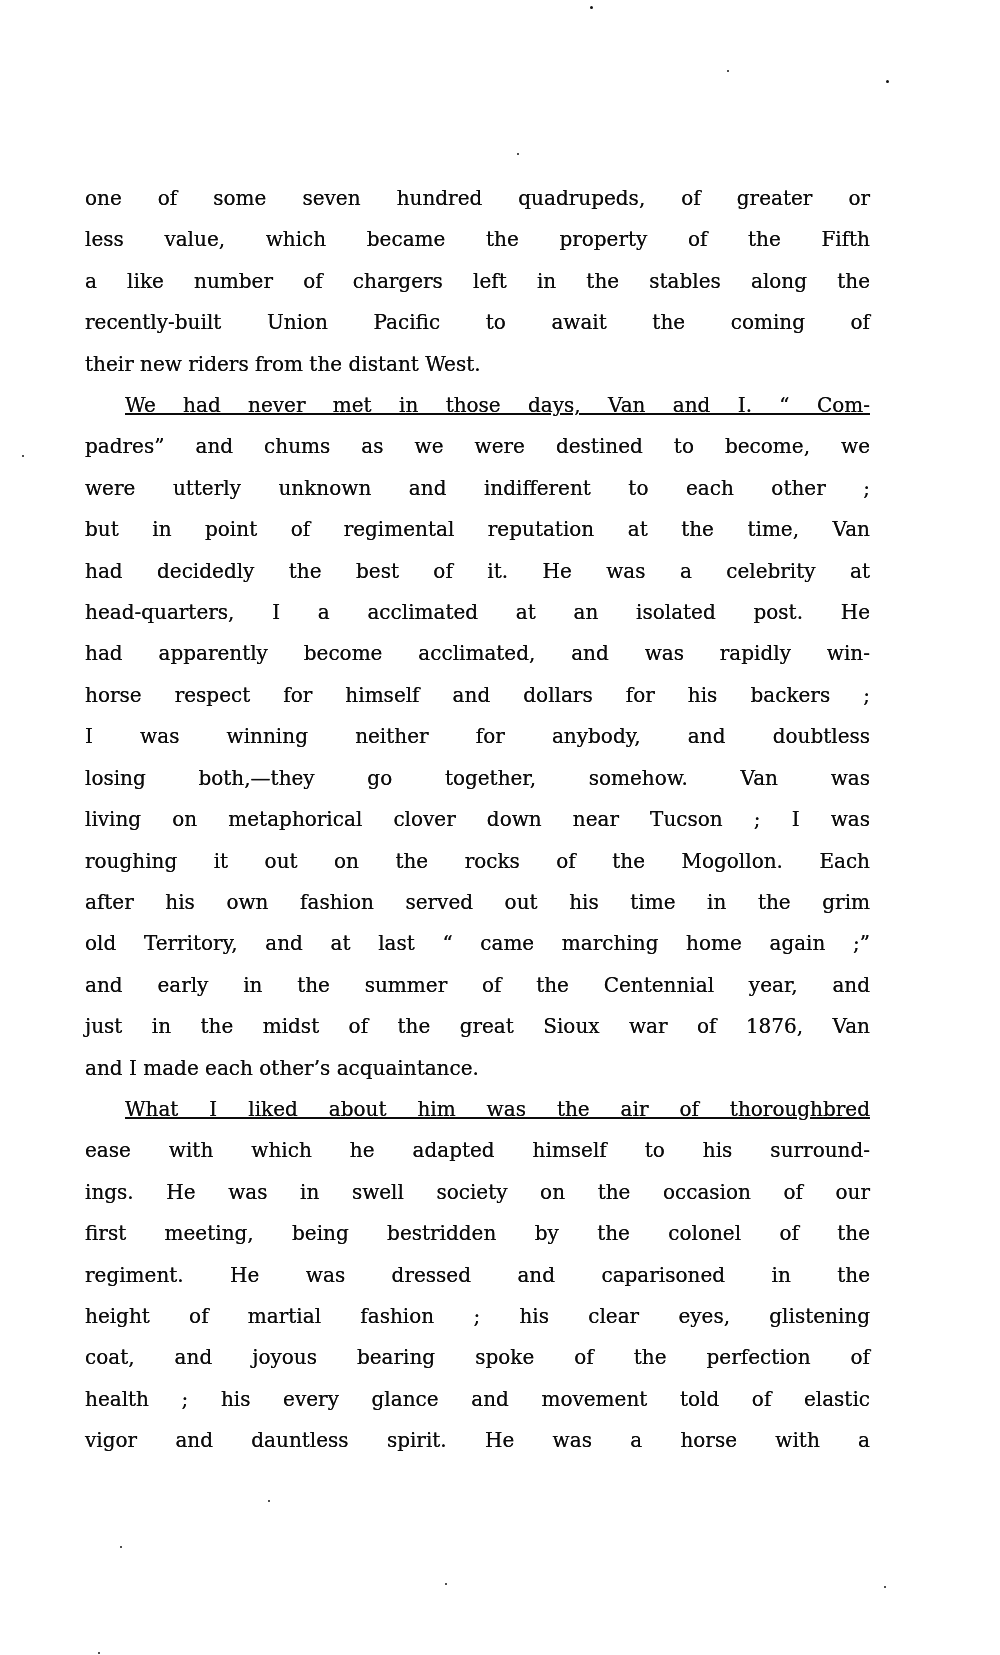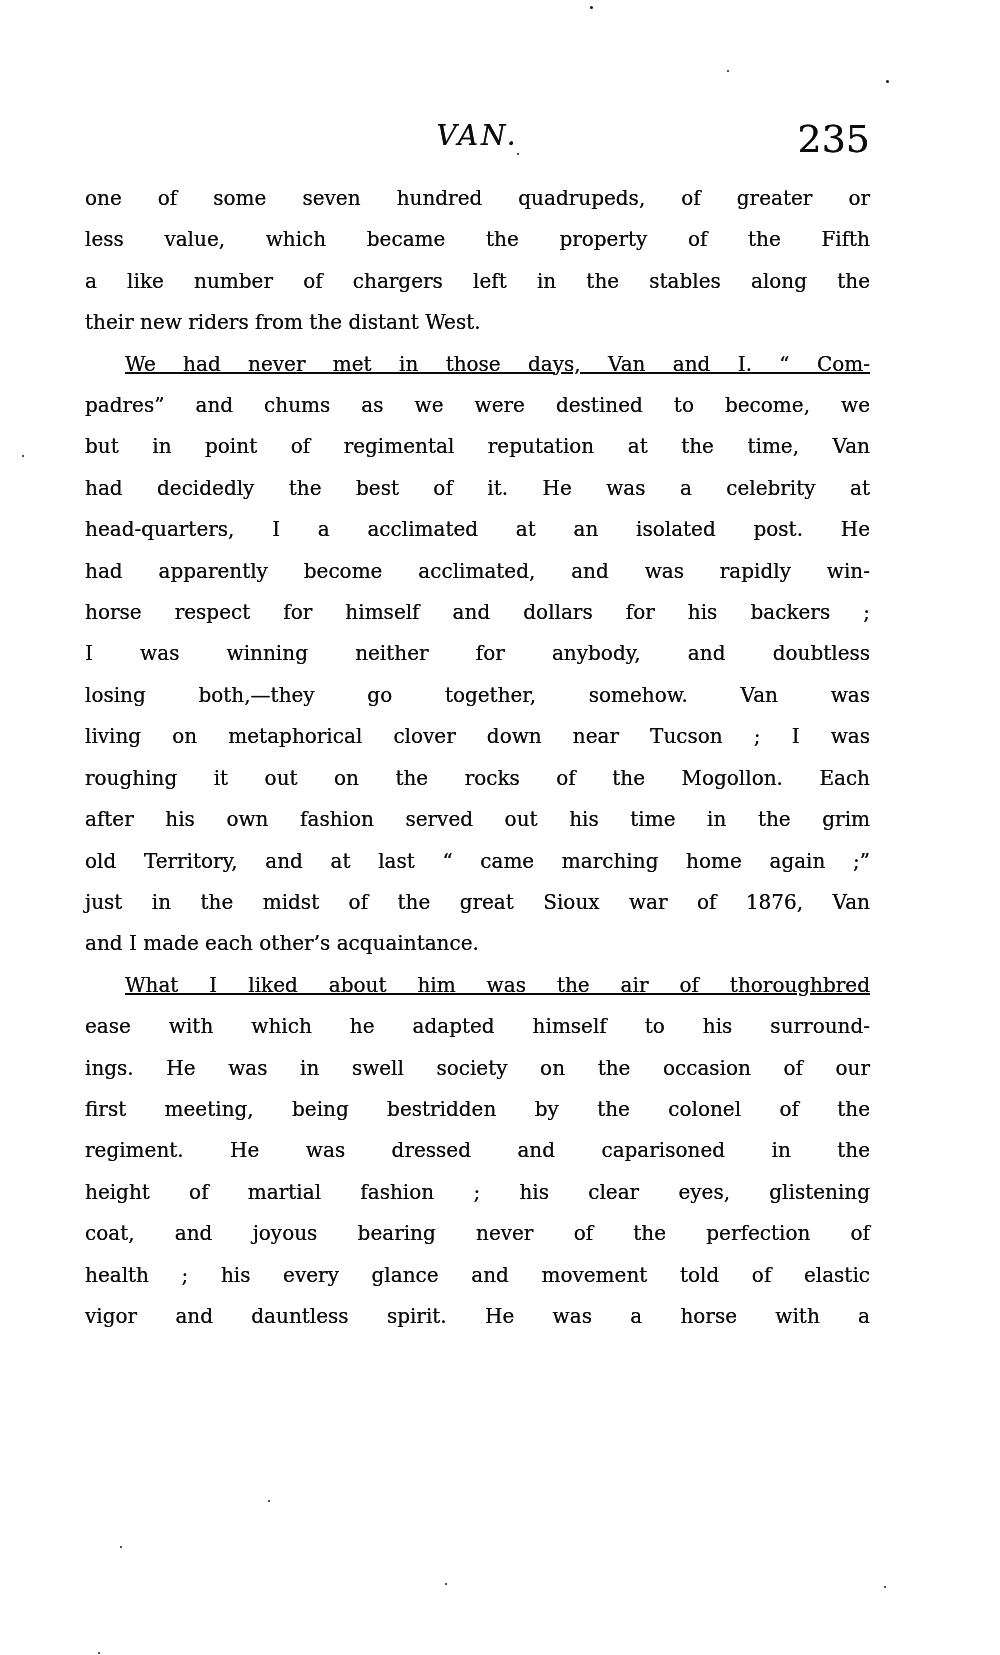--- a/index.html
+++ b/index.html
@@ -66,53 +66,52 @@
     position: absolute;
     background: #141414;
     border-radius: 50%;
   }
 </style>
 </head>
 <body>
 
 <div class="page">
 
-  <header class="running-head">
-    <span class="head-title">VAN.</span>
-    <span class="page-num">235</span>
-  </header>
 
   <main class="text-block">
 
   <div class="line">one of some seven hundred quadrupeds, of greater or</div>
       <div class="line">less value, which became the property of the Fifth</div>
       <div class="line">a like number of chargers left in the stables along the</div>
+      <div class="line">recently-built Union Pacific to await the coming of</div>
       <div class="line no-just">their new riders from the distant West.</div>
       <div class="line indent">We had never met in those days, Van and I. “ Com-</div>
       <div class="line">padres” and chums as we were destined to become, we</div>
+      <div class="line">were utterly unknown and indifferent to each other ;</div>
       <div class="line">but in point of regimental reputation at the time, Van</div>
       <div class="line">had decidedly the best of it. He was a celebrity at</div>
       <div class="line">head-quarters, I a acclimated at an isolated post. He</div>
       <div class="line">had apparently become acclimated, and was rapidly win-</div>
       <div class="line">horse respect for himself and dollars for his backers ;</div>
       <div class="line">I was winning neither for anybody, and doubtless</div>
       <div class="line">losing both,—they go together, somehow. Van was</div>
       <div class="line">living on metaphorical clover down near Tucson ; I was</div>
       <div class="line">roughing it out on the rocks of the Mogollon. Each</div>
       <div class="line">after his own fashion served out his time in the grim</div>
       <div class="line">old Territory, and at last “ came marching home again ;”</div>
+      <div class="line">and early in the summer of the Centennial year, and</div>
       <div class="line">just in the midst of the great Sioux war of 1876, Van</div>
       <div class="line no-just">and I made each other’s acquaintance.</div>
       <div class="line indent">What I liked about him was the air of thoroughbred</div>
       <div class="line">ease with which he adapted himself to his surround-</div>
       <div class="line">ings. He was in swell society on the occasion of our</div>
       <div class="line">first meeting, being bestridden by the colonel of the</div>
       <div class="line">regiment. He was dressed and caparisoned in the</div>
       <div class="line">height of martial fashion ; his clear eyes, glistening</div>
-      <div class="line">coat, and joyous bearing never of the perfection of</div>
+      <div class="line">coat, and joyous bearing spoke of the perfection of</div>
       <div class="line">health ; his every glance and movement told of elastic</div>
       <div class="line">vigor and dauntless spirit. He was a horse with a</div>
     </main>
 
 <div class="speck" style="left: 590px; top: 6px; width: 3px; height: 3px;"></div>
     <div class="speck" style="left: 727px; top: 70px; width: 2px; height: 2px;"></div>
     <div class="speck" style="left: 886px; top: 80px; width: 3px; height: 3px;"></div>
     <div class="speck" style="left: 517px; top: 153px; width: 2px; height: 2px;"></div>
     <div class="speck" style="left: 22px; top: 455px; width: 2px; height: 2px;"></div>
     <div class="speck" style="left: 268px; top: 1500px; width: 2px; height: 2px;"></div>

